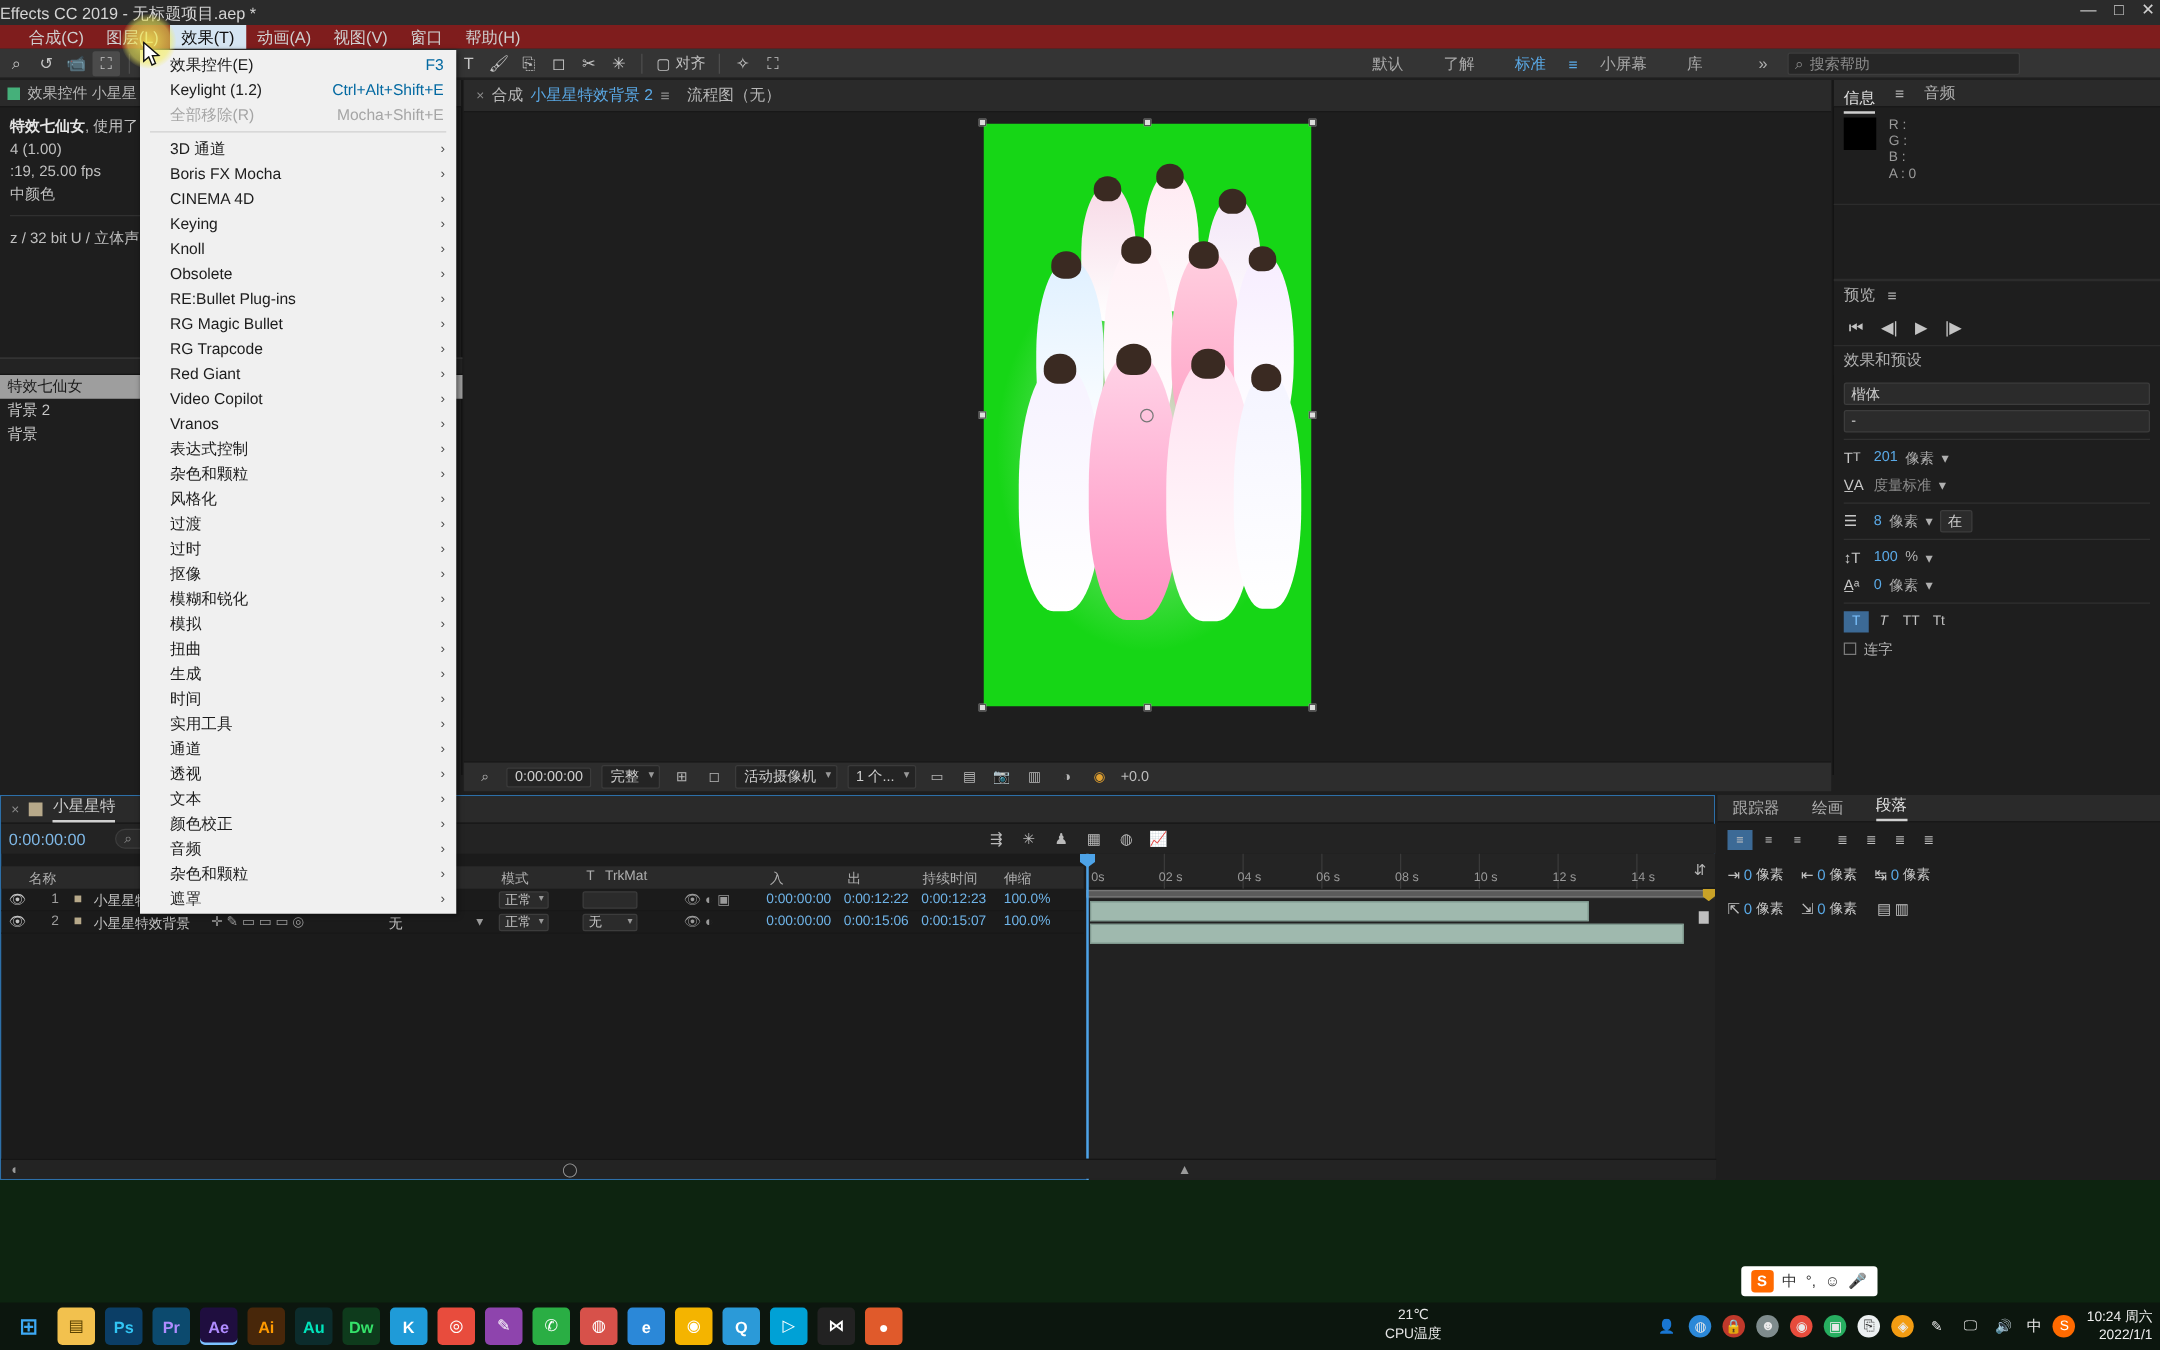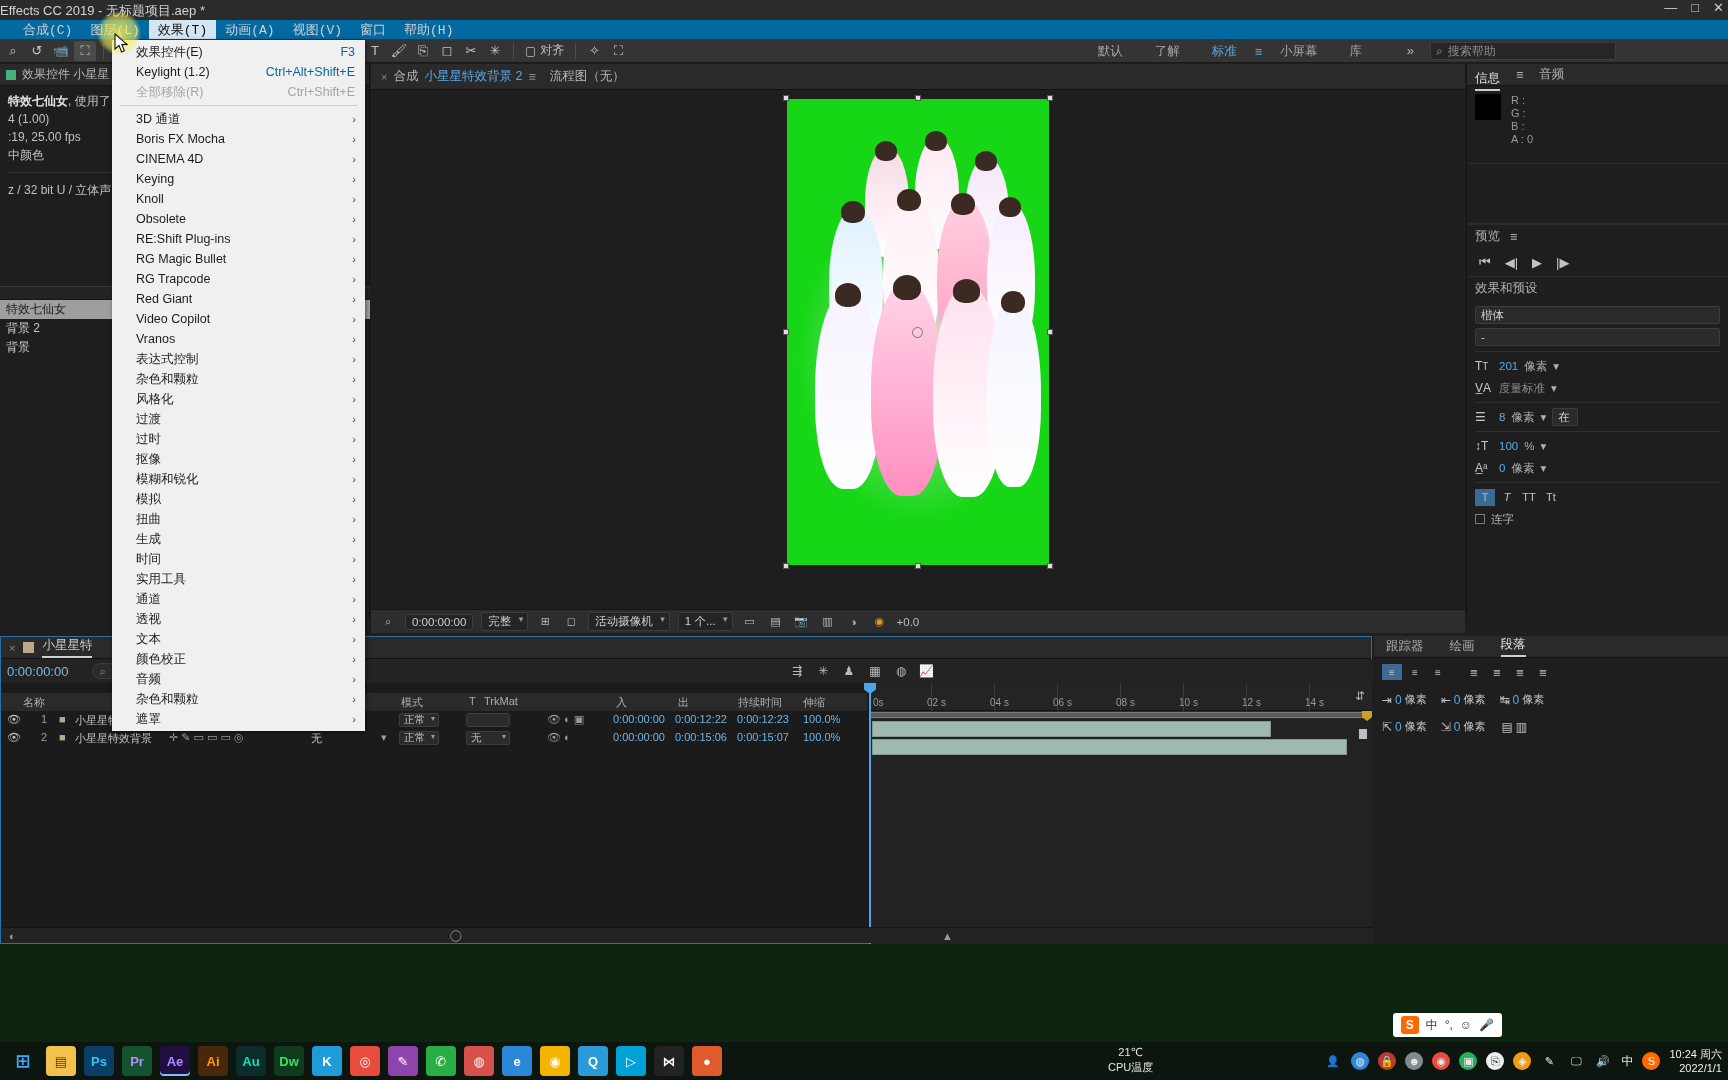--- a/index.html
+++ b/index.html
@@ -18,21 +18,21 @@
     position: absolute; left: 0; top: 0; width: 1728px; height: 20px;
     background: #2b2b2b; color: #d4d4d4; font-size: 13px;
   }
   .titlebar .ttl { position: absolute; left: 0; top: 2px; white-space: nowrap; }
   .winbtns { position: absolute; right: 4px; top: 0px; display: flex; gap: 14px; color: #cfcfcf; font-size: 13px; }
   .winbtns span { cursor: default; }
 
   
   .menubar {
     position: absolute; left: 0; top: 20px; width: 1728px; height: 19px;
-    background: #0369a1; display: flex; align-items: center; font-size: 13px; color: #cfcfcf; font-family: Liberation Mono, monospace;
+    background: #7f1d1d; display: flex; align-items: center; font-size: 13px; color: #cfcfcf;
   }
   .menubar .mi { padding: 1px 9px; white-space: nowrap; }
   .menubar .mi.active { background: #d5e5f2; color: #101010; }
 
   
   .toolbar {
     position: absolute; left: 0; top: 39px; width: 1728px; height: 24px;
     background: #343434; border-bottom: 1px solid #1b1b1b;
     display: flex; align-items: center; gap: 2px; padding-left: 2px;
   }
@@ -629,21 +629,21 @@
     <span>°,</span>
     <span>☺</span>
     <span>🎤</span>
   </div>
 
   <div class="taskbar">
     <div class="tb-icons">
       <div class="tb-ic" style="color:#3da9f5;font-size:18px">⊞</div>
       <div class="tb-ic" style="background:#f2c14e;color:#5a4200">▤</div>
       <div class="tb-ic" style="background:#0b3e66;color:#31c5f4">Ps</div>
-      <div class="tb-ic" style="background:#14532d;color:#b08cff">Pr</div>
+      <div class="tb-ic" style="background:#0c4a6e;color:#b08cff">Pr</div>
       <div class="tb-ic active" style="background:#1f0e3f;color:#b08cff">Ae</div>
       <div class="tb-ic" style="background:#48270a;color:#ff9a00">Ai</div>
       <div class="tb-ic" style="background:#0c2c2c;color:#00e4bb">Au</div>
       <div class="tb-ic" style="background:#0e3b1c;color:#35e36a">Dw</div>
       <div class="tb-ic" style="background:#1f9bd8;color:#fff">K</div>
       <div class="tb-ic" style="background:#e84c3d;color:#fff">◎</div>
       <div class="tb-ic" style="background:#8e44ad;color:#fff">✎</div>
       <div class="tb-ic" style="background:#2aae44;color:#fff">✆</div>
       <div class="tb-ic" style="background:#d7514a;color:#fff">◍</div>
       <div class="tb-ic" style="background:#2b88d8;color:#fff">e</div>
@@ -682,21 +682,21 @@
     <div class="menu-item">
       <span>效果控件(E)</span>
       <span class="sc">F3</span>
     </div>
     <div class="menu-item">
       <span>Keylight (1.2)</span>
       <span class="sc">Ctrl+Alt+Shift+E</span>
     </div>
     <div class="menu-item disabled">
       <span>全部移除(R)</span>
-      <span class="sc">Ctrl+Shift+E</span>
+      <span class="sc">Mocha+Shift+E</span>
     </div>
     <div class="menu-hr"></div>
     <div id="cat-list">
         <div class="menu-item">
           <span>3D 通道</span>
           <span class="arrow">›</span>
         </div>
         <div class="menu-item">
           <span>Boris FX Mocha</span>
           <span class="arrow">›</span>
@@ -711,21 +711,21 @@
         </div>
         <div class="menu-item">
           <span>Knoll</span>
           <span class="arrow">›</span>
         </div>
         <div class="menu-item">
           <span>Obsolete</span>
           <span class="arrow">›</span>
         </div>
         <div class="menu-item">
-          <span>RE:Shift Plug-ins</span>
+          <span>RE:Bullet Plug-ins</span>
           <span class="arrow">›</span>
         </div>
         <div class="menu-item">
           <span>RG Magic Bullet</span>
           <span class="arrow">›</span>
         </div>
         <div class="menu-item">
           <span>RG Trapcode</span>
           <span class="arrow">›</span>
         </div>

